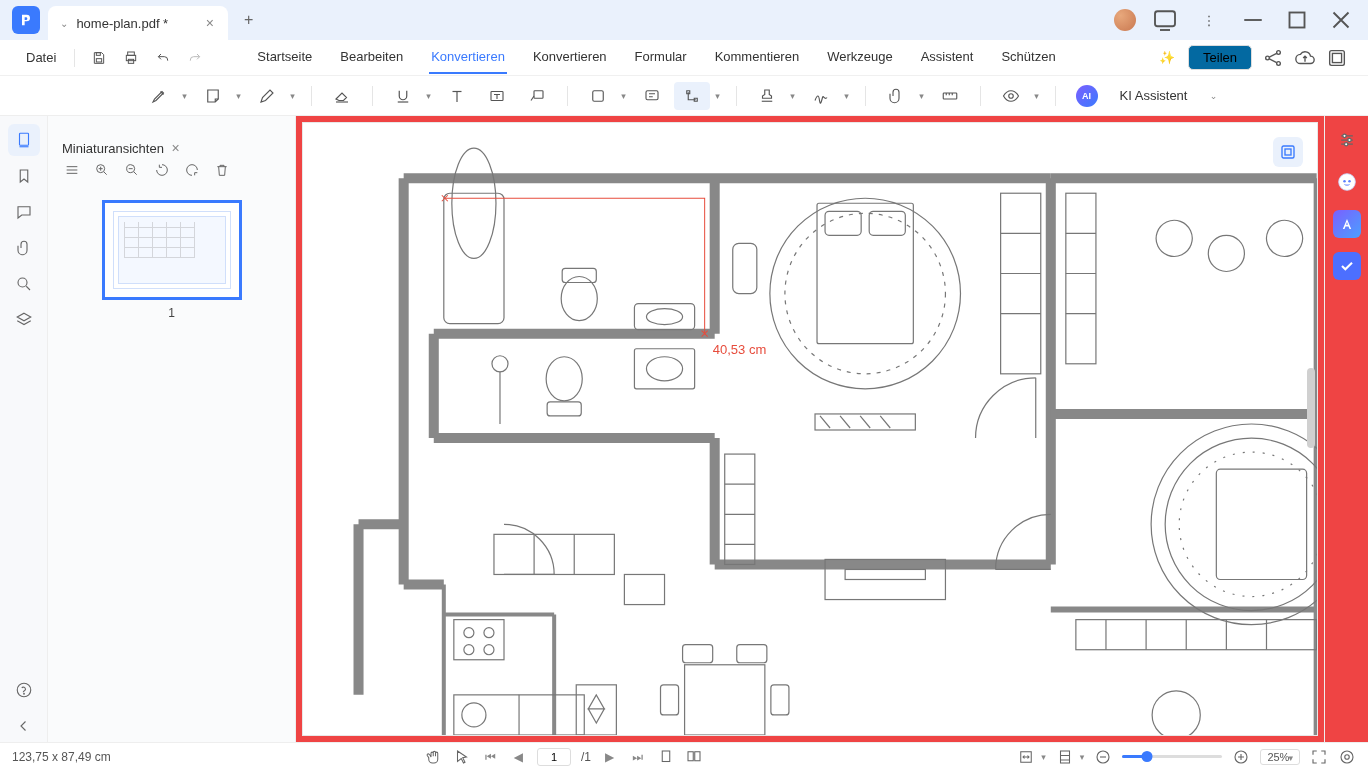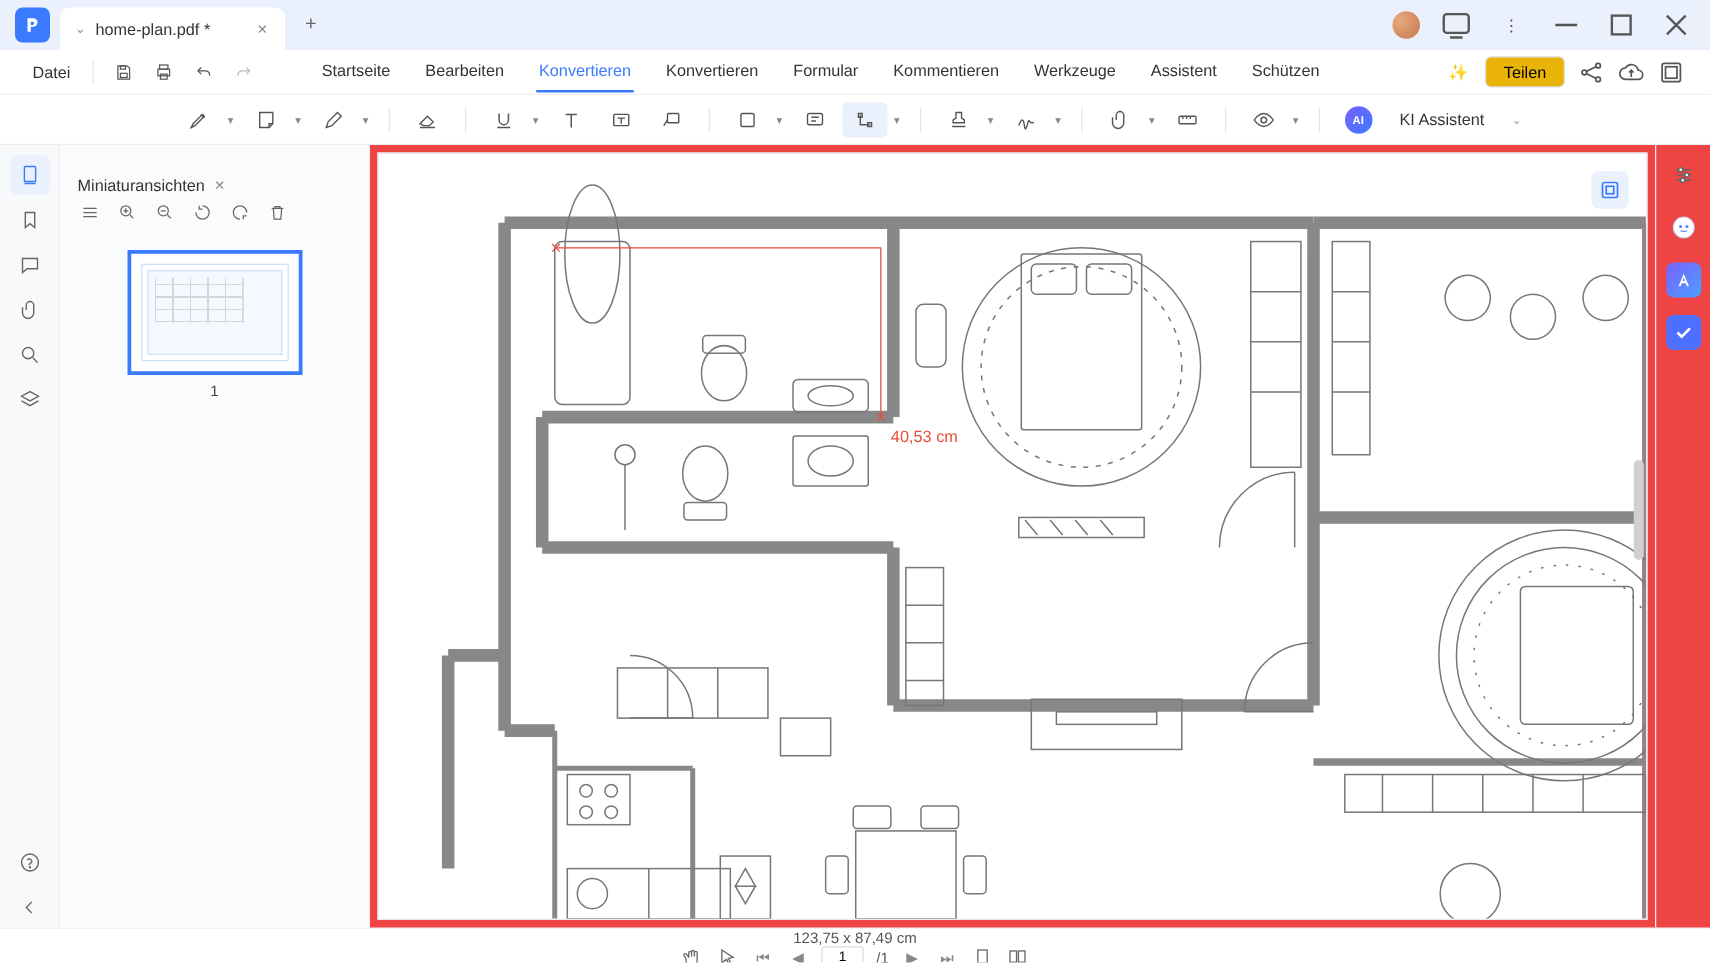--- a/index.html
+++ b/index.html
@@ -22,21 +22,21 @@
 
 .menu-bar { height: 36px; display: flex; align-items: center; padding: 0 20px; gap: 8px; border-bottom: 1px solid #f0f0f0; }
 .menu-file { font-size: 13px; padding: 4px 6px; cursor: pointer; }
 .menu-icon { width: 24px; height: 24px; display: flex; align-items: center; justify-content: center; color: #555; cursor: pointer; }
 .menu-icon svg { width: 16px; height: 16px; }
 .menu-divider { width: 1px; height: 18px; background: #e5e5e5; margin: 0 4px; }
 .menu-tabs { display: flex; gap: 24px; margin-left: 40px; text-align: center; }
 .menu-tab { padding: 8px 2px; font-size: 13px; cursor: pointer; border-bottom: 2px solid transparent; }
 .menu-tab.active { color: #3a7afe; border-bottom-color: #3a7afe; font-weight: 500; }
 .menu-right { margin-left: auto; display: flex; align-items: center; gap: 10px; }
-.share-btn { background: #eab308; border: 1px solid #ddd; border-radius: 5px; padding: 4px 14px; font-size: 13px; cursor: pointer; }
+.share-btn { background: #0369a1; border: 1px solid #ddd; border-radius: 5px; padding: 4px 14px; font-size: 13px; cursor: pointer; }
 .right-ico { width: 22px; height: 22px; display:flex;align-items:center;justify-content:center;color:#555;cursor:pointer; }
 
 
 .toolbar { height: 40px; display: flex; align-items: center; padding: 0 12px; gap: 4px; border-bottom: 1px solid #eee; justify-content: center; }
 .tool-btn { width: 36px; height: 28px; display: flex; align-items: center; justify-content: center; color: #555; cursor: pointer; border-radius: 4px; }
 .tool-btn.active { background: #eaf1fc; }
 .tool-btn svg { width: 18px; height: 18px; }
 .tool-divider { width: 1px; height: 20px; background: #e5e5e5; margin: 0 8px; }
 .tool-chevron { width: 12px; display:flex;align-items:center;justify-content:center;color:#888;font-size:9px;margin-left:-2px; }
 .ai-btn { display: flex; align-items: center; gap: 22px; padding: 4px 8px; cursor: pointer; }
@@ -75,21 +75,21 @@
 .measure-label { fill: #e74c3c; font-size: 13px; font-family: sans-serif; }
 .screenshot-btn { position:absolute; top:14px; right:14px; width:30px;height:30px;border-radius:6px;background:#eaf1fc;display:flex;align-items:center;justify-content:center;color:#3a7afe;cursor:pointer; }
 .canvas-scroll-v { position:absolute;right:2px;top:40%;width:8px;height:80px;background:#d0d0d0;border-radius:4px; }
 
 
 .right-rail { width: 44px; border-left: 1px solid #eee; display: flex; flex-direction: column; align-items: center; padding-top: 10px; gap: 14px; }
 .right-rail-btn { width: 28px; height: 28px; display: flex; align-items: center; justify-content: center; cursor: pointer; border-radius: 6px; }
 .right-rail-btn svg { width: 20px; height: 20px; }
 
 
-.status-bar { height: 28px; border-top: 1px solid #eee; display: flex; align-items: center; padding: 0 12px; font-size: 12px; color: #555; flex-direction: column; }
+.status-bar { height: 28px; border-top: 1px solid #eee; display: flex; align-items: center; padding: 0 12px; font-size: 12px; color: #555; }
 .status-left { }
 .status-center { flex: 1; display: flex; align-items: center; justify-content: center; gap: 10px; }
 .status-right { display: flex; align-items: center; gap: 10px; }
 .page-input { width: 34px; height: 18px; border: 1px solid #ddd; border-radius: 3px; text-align: center; font-size: 11px; }
 .nav-btn { color: #888; cursor: pointer; padding: 2px 4px; }
 .zoom-slider { width: 100px; height: 3px; background: #ddd; border-radius: 2px; position: relative; }
 .zoom-slider::after { content:""; position:absolute; left:0; top:0; height:3px; width:25%; background:#3a7afe; border-radius:2px; }
 .zoom-thumb { position:absolute; left:25%; top:-4px; width:11px; height:11px; background:#3a7afe; border-radius:50%; transform:translateX(-50%); }
 .zoom-val { border:1px solid #ddd; border-radius:3px; padding:1px 6px; font-size:11px; }
 .sb-ico { width:18px;height:18px;display:flex;align-items:center;justify-content:center;color:#666;cursor:pointer; }

